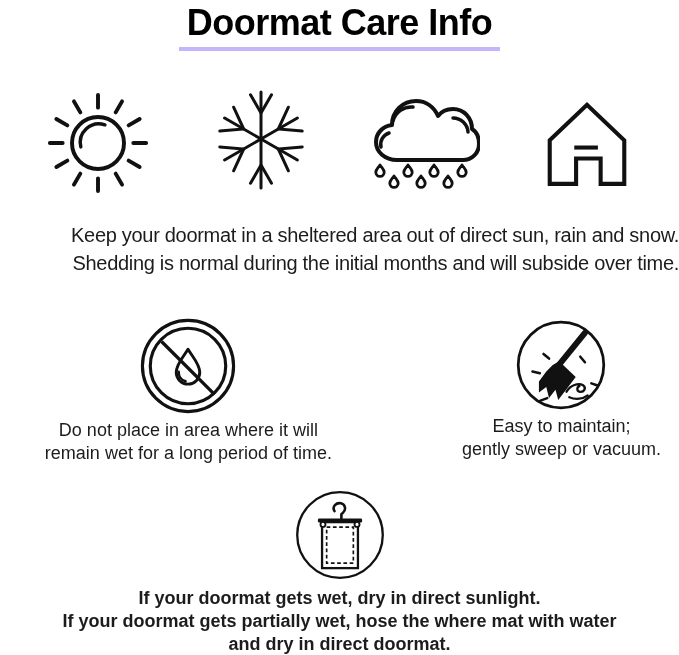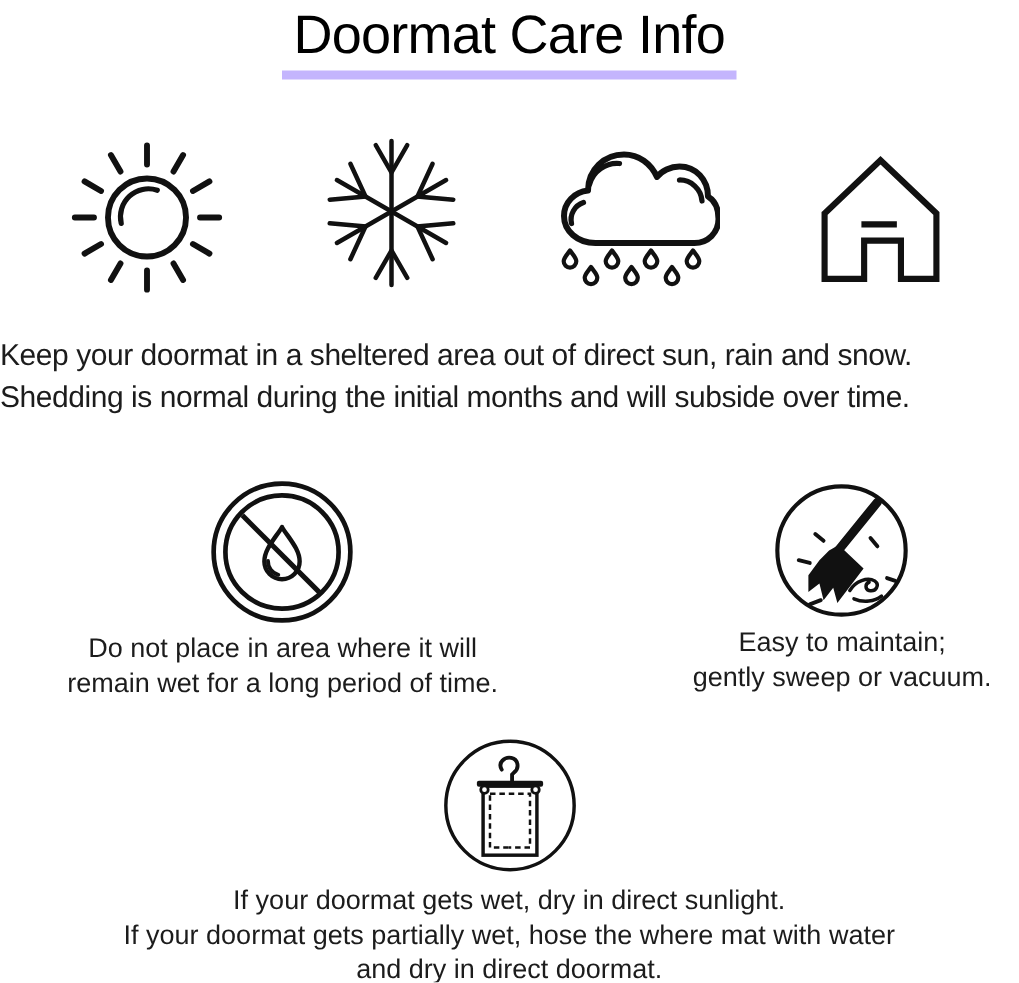--- a/index.html
+++ b/index.html
@@ -4,45 +4,45 @@
 <style>
   * { margin:0; padding:0; box-sizing:border-box; }
   html,body { background:#fff; }
   .page {
     position:relative; width:679px; height:655px; background:#fff;
     font-family:"Liberation Sans", sans-serif; color:#1c1c1c; overflow:hidden;
   }
   
   .title-wrap { text-align:center; padding-top:3px; }
   .title {
-    display:inline-block; font-size:36px; font-weight:normal; color:#000;
+    display:inline-block; font-size:36px; font-weight:bold; color:#000;
     letter-spacing:-0.5px; line-height:40px;
-    border-bottom:6px solid #c4b5fd; padding:0 8px 4px 8px;
+    border-bottom:4px solid #c4b5fd; padding:0 8px 4px 8px;
   }
   
   .weather-row {
     margin-top:36px; height:112px;
     display:flex; justify-content:space-between; align-items:center;
     padding-left:33px; padding-right:27px;
   }
   .weather-cell { width:130px; display:flex; justify-content:center; align-items:center; }
   
-  .intro { margin-top:22px; text-align:left; font-size:20px; line-height:28px; letter-spacing:-0.3px; }
+  .intro { margin-top:22px; text-align:right; font-size:20px; line-height:28px; letter-spacing:-0.3px; }
   .intro div { white-space:nowrap; }
   
   .tips-row { display:flex; margin-top:40px; align-items:flex-start;padding-left:16px; }
   .tip { text-align:center; }
   .tip-left  { width:352px; }
   .tip-right { width:240px; margin-left:83px; }
   .tip .caption { margin-top:4px; font-size:18px; line-height:23px; }
   .tip .caption div { white-space:nowrap; }
   
   .drying { margin-top:24px; text-align:center; }
   .drying .caption { margin-top:6px; font-size:18px; line-height:23px; }
-  .drying .caption div { white-space:nowrap; }
+  .drying .caption div { white-space:nowrap;font-weight:bold; }
   svg { display:block; }
   .icon-stroke { stroke:#111; fill:none; }
 </style>
 </head>
 <body>
 
 <div class="page">
 
   <div class="title-wrap">
     <div class="title">Doormat Care Info</div>

